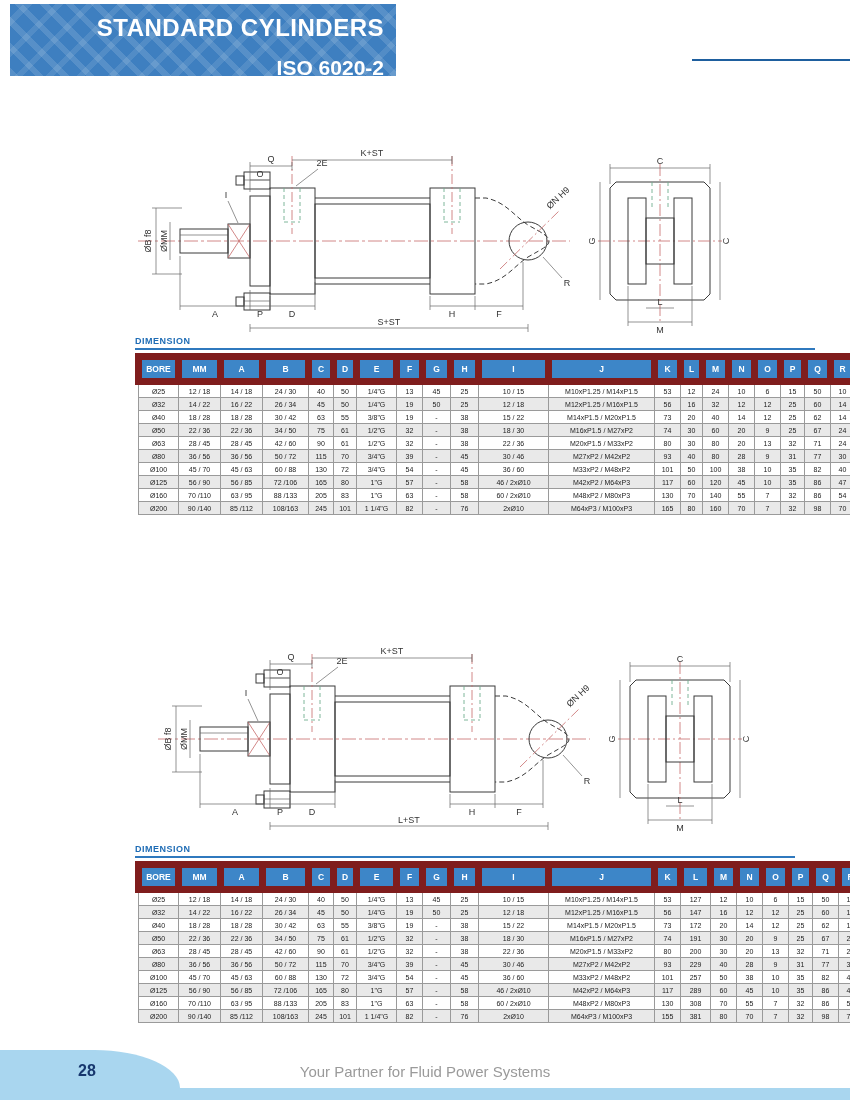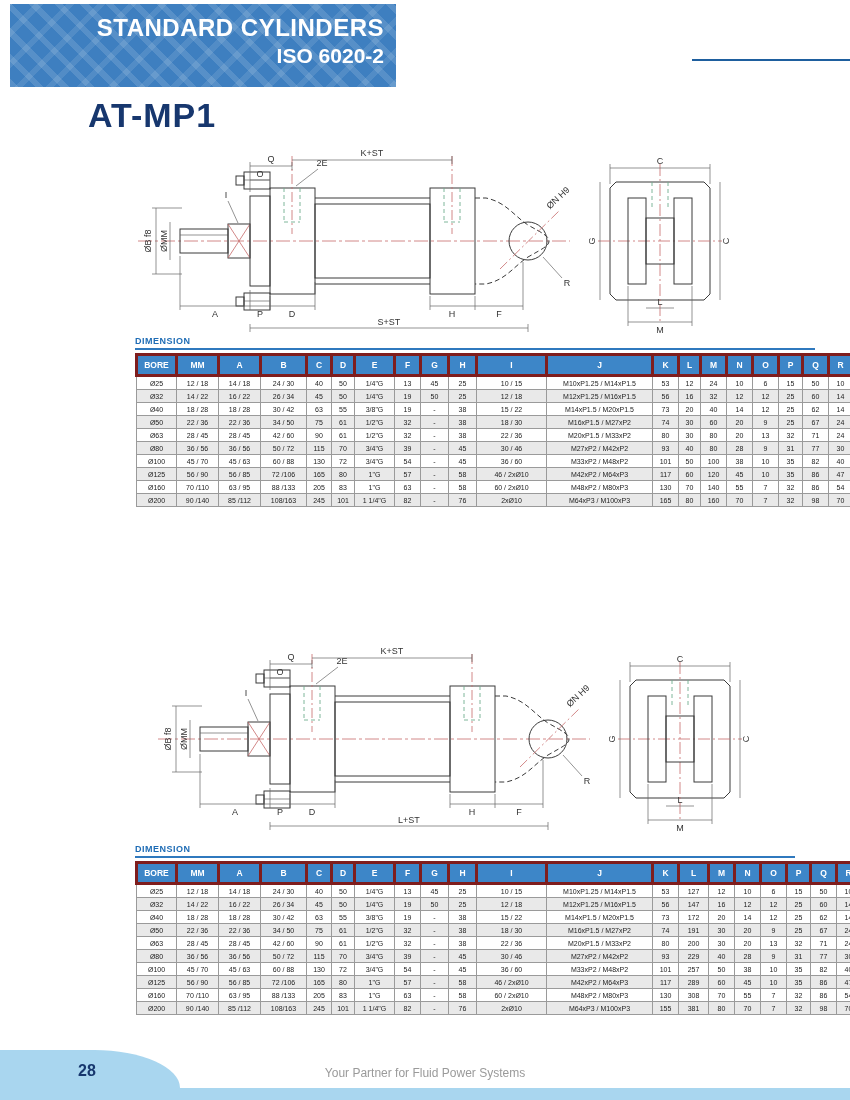--- a/index.html
+++ b/index.html
@@ -1,72 +1,71 @@
 <!DOCTYPE html>
 <html><head>
 <meta charset="utf-8">
 <style>
   html,body{margin:0;padding:0;background:#fff;}
   .page{position:relative;width:850px;height:1100px;background:#fff;overflow:hidden;
         font-family:"Liberation Sans", sans-serif;color:#333;}
 
   
-  .banner{position:absolute;left:10px;top:4px;width:386px;height:83px;
+  .banner{position:absolute;left:10px;top:4px;width:386px;height:72px;
     background-color:#3e7fc0;
     background-image:
       repeating-linear-gradient(45deg, rgba(255,255,255,.13) 0 6px, rgba(255,255,255,0) 6px 18px),
       repeating-linear-gradient(-45deg, rgba(255,255,255,.10) 0 6px, rgba(255,255,255,0) 6px 22px);
     box-sizing:border-box;padding:10px 12px 0 0;text-align:right;}
   .banner .t1{color:#fff;font-weight:bold;font-size:24px;letter-spacing:.5px;}
-  .banner .t2{color:#fff;font-weight:bold;font-size:21px;margin-top:2px;}
+  .banner .t2{color:#fff;font-weight:bold;font-size:21px;margin-top:14px;}
   .tagline{position:absolute;left:402px;top:50px;color:#1e6cb5;font-size:15px;}
   .tagrule{position:absolute;left:692px;right:0;top:59px;height:2px;background:#1e5f9e;}
 
   
   .sec-title{position:absolute;left:88px;color:#17376e;font-weight:bold;font-size:34px;letter-spacing:1px;}
   #title-mp1{top:96px;} #title-mp3{top:576px;}
 
   
   .drawing{position:absolute;width:620px;height:200px;}
   #drawing-mp1{left:130px;top:136px;}
   #drawing-mp3{left:150px;top:634px;}
 
   
   .dim-block{position:absolute;left:88px;padding-left:47px;}
   #dim-mp1{top:336px;width:680px;}
   #dim-mp3{top:844px;width:660px;}
   .dim-label{color:#1e6cb5;font-weight:bold;font-size:9px;letter-spacing:.5px;
              border-bottom:2px solid #2f79be;padding-bottom:2px;margin-bottom:3px;}
   table.dim{width:100%;border-collapse:collapse;table-layout:fixed;}
   table.dim th{background:#3d86c8;color:#fff;font-weight:bold;font-size:8.5px;
-               border:3px solid #7f1d1d;padding:4px 0;text-align:center;}
+               border:7px solid #7f1d1d;padding:4px 0;text-align:center;}
   table.dim td{border:1px solid #9a9a9a;font-size:7px;text-align:center;
                padding:2.5px 0;white-space:nowrap;overflow:hidden;color:#222;}
   table.dim tbody tr:nth-child(even){background:#e9e9e9;}
 
   
   .footer-band{position:absolute;left:0;right:0;bottom:0;height:12px;background:#a9d6ef;}
   .page-tab{position:absolute;left:0;bottom:12px;width:180px;height:38px;background:#a9d6ef;
             border-top-right-radius:90px 40px;}
   .page-num{position:absolute;left:78px;bottom:20px;color:#17376e;font-weight:bold;font-size:16px;}
   .footer-tagline{position:absolute;left:0;right:0;bottom:20px;text-align:center;
-                  color:#9a9a9a;font-size:12px;}
+                  color:#9a9a9a;font-size:15px;}
 </style>
 </head>
 <body>
 
 <div class="page">
 
   <div class="banner">
     <div class="t1">STANDARD CYLINDERS</div>
     <div class="t2">ISO 6020-2</div>
   </div>
   <div class="tagrule"></div>
 
-  <div class="sec-title" id="title-mp1">AT-MP1</div>
   <div class="drawing" id="drawing-mp1">
   <svg width="620" height="200" viewBox="0 0 620 200">
 
     <line x1="8" y1="105" x2="440" y2="105" stroke="#c66a6a" stroke-width="0.8" stroke-dasharray="14 3 3 3"></line>
 
     <rect x="50" y="93" width="48" height="24" stroke="#3a3a3a" stroke-width="1" fill="none"></rect>
     <line x1="50" y1="99" x2="98" y2="99" stroke="#666" stroke-width="0.7"></line>
 
     <rect x="98" y="88" width="22" height="34" stroke="#3a3a3a" stroke-width="1" fill="none"></rect>
     <line x1="98" y1="88" x2="120" y2="122" stroke="#c66a6a" stroke-width="0.8"></line>

